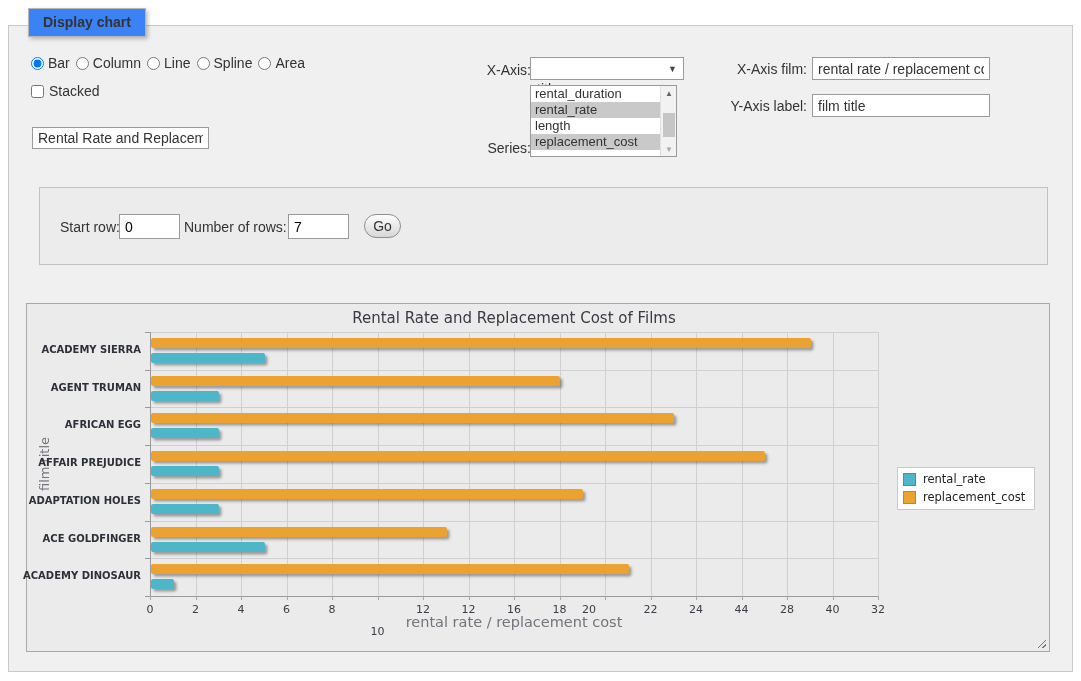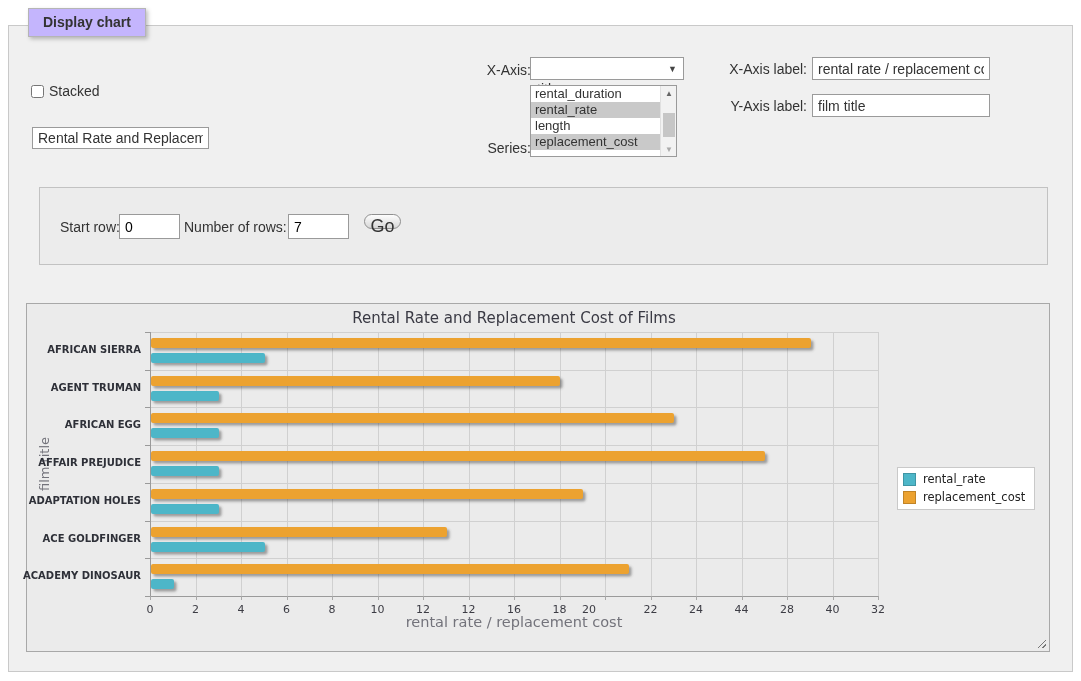--- a/index.html
+++ b/index.html
@@ -3,21 +3,21 @@
 <meta charset="utf-8">
 <style>
   * { margin:0; padding:0; box-sizing:border-box; }
   html,body { background:#fff; }
   body { font-family:"Liberation Sans", sans-serif; color:#333; }
   .page { position:relative; width:1081px; height:681px; background:#fff; overflow:hidden; }
 
   
   .fieldset { position:absolute; left:8px; top:25px; width:1065px; height:647px;
               background:#f0f0f0; border:1px solid #c9c9c9; }
-  .legend-box { position:absolute; left:28px; top:8px; z-index:5; background:#c4b5fd;
+  .legend-box { position:absolute; left:28px; top:8px; z-index:5; background:#3b82f6;
                 border:1px solid #b5b5b5; padding:5px 14px 6px 14px; font-size:14px; font-weight:bold;
                 color:#333; box-shadow:2px 2px 4px rgba(0,0,0,0.25); }
 
   
   .radio-group { position:absolute; left:22px; top:29px; display:flex; align-items:center; gap:6px; font-size:14px; }
   .radio-item { display:flex; align-items:center; gap:4px; cursor:default; }
   .radio-item input { margin:0; }
   .stacked-row { position:absolute; left:22px; top:57px; display:flex; align-items:center; gap:5px; font-size:14px; }
   .title-input { position:absolute; left:23px; top:101px; width:177px; height:22px;
                  border:1px solid #9a9a9a; background:#fff; font-size:14px; padding:0 5px;
@@ -53,22 +53,22 @@
   
   .rows-panel { position:absolute; left:30px; top:161px; width:1009px; height:78px;
                 background:#ececec; border:1px solid #c2c2c2;padding-left:21px; }
   .rows-panel .rp-lbl { position:absolute; font-size:14px; color:#333; top:31px; }
   .rp-start-lbl { left:20px; }
   .rp-num-lbl  { left:144px; }
   .rp-input { position:absolute; top:26px; width:61px; height:25px; border:1px solid #9a9a9a;
               background:#fff; font-size:14px; padding:0 5px; font-family:"Liberation Sans",sans-serif; }
   .rp-start-input { left:79px; }
   .rp-num-input  { left:248px; }
-  .go-button { position:absolute; left:324px; top:26px; width:37px; height:15px;
-               border:1px solid #8f8f8f; border-radius:13px; font-size:18px; color:#333;
+  .go-button { position:absolute; left:324px; top:26px; width:37px; height:24px;
+               border:1px solid #8f8f8f; border-radius:13px; font-size:14px; color:#333;
                background:linear-gradient(#fdfdfd,#d7d7d7); text-align:center; line-height:23px;
                font-family:"Liberation Sans",sans-serif; }
 
   
   .chart-panel { position:absolute; left:17px; top:277px; width:1024px; height:349px;
                  background:#ebebeb; border:1px solid #a8a8a8; }
   .chart-title { position:absolute; left:123px; top:5px; width:728px; text-align:center;
                  font-family:"DejaVu Sans",sans-serif; font-size:15px; color:#3a3a44; }
   .y-title { position:absolute; left:-114px; top:152px; width:264px; height:16px;
              transform:rotate(-90deg); text-align:center; font-family:"DejaVu Sans",sans-serif;
@@ -99,20 +99,42 @@
                  clip-path:polygon(100% 0, 100% 100%, 0 100%); }
 </style>
 </head>
 <body>
 
 <div class="page">
   <div class="legend-box">Display chart</div>
 
   <div class="fieldset">
 
+    <div class="radio-group">
+        <label class="radio-item">
+          <input type="radio" name="charttype" checked="" style="">
+          <span>Bar</span>
+        </label>
+        <label class="radio-item">
+          <input type="radio" name="charttype" style="">
+          <span>Column</span>
+        </label>
+        <label class="radio-item">
+          <input type="radio" name="charttype" style="">
+          <span>Line</span>
+        </label>
+        <label class="radio-item">
+          <input type="radio" name="charttype" style="">
+          <span>Spline</span>
+        </label>
+        <label class="radio-item">
+          <input type="radio" name="charttype" style="">
+          <span>Area</span>
+        </label>
+      </div>
 
     <label class="stacked-row">
       <input type="checkbox" style="">
       <span>Stacked</span>
     </label>
 
     <input class="title-input" value="Rental Rate and Replacement Cost of Films" style="">
 
     <div class="lbl xaxis-lbl">X-Axis:</div>
     <div class="select-box">
@@ -128,21 +150,21 @@
           <div class="option">length</div>
           <div class="option selected">replacement_cost</div>
         </div>
       <div class="scrollbar">
         <div class="sb-btn up">▲</div>
         <div class="sb-thumb"></div>
         <div class="sb-btn down">▼</div>
       </div>
     </div>
 
-    <div class="lbl xlabel-lbl">X-Axis label:</div>
+    <div class="lbl xlabel-lbl">X-Axis film:</div>
     <input class="text-input xlabel-input" value="rental rate / replacement cost" style="">
 
     <div class="lbl ylabel-lbl">Y-Axis label:</div>
     <input class="text-input ylabel-input" value="film title" style="">
 
     <div class="rows-panel">
       <div class="rp-lbl rp-start-lbl">Start row:</div>
       <input class="rp-input rp-start-input" value="0" style="">
       <div class="rp-lbl rp-num-lbl">Number of rows:</div>
       <input class="rp-input rp-num-input" value="7" style="">
@@ -190,21 +212,21 @@
           <div class="tick-label" style="left: 0px;">0</div>
           <div class="xtick" style="left: 45.5px;"></div>
           <div class="tick-label" style="left: 45.5px;">2</div>
           <div class="xtick" style="left: 91px;"></div>
           <div class="tick-label" style="left: 91px;">4</div>
           <div class="xtick" style="left: 136.5px;"></div>
           <div class="tick-label" style="left: 136.5px;">6</div>
           <div class="xtick" style="left: 182px;"></div>
           <div class="tick-label" style="left: 182px;">8</div>
           <div class="xtick" style="left: 227.5px;"></div>
-          <div class="tick-label" style="left: 227.5px;">10</div>
+          <div class="tick-label" style="left: 227.5px; margin-top: 22px;">10</div>
           <div class="xtick" style="left: 273px;"></div>
           <div class="tick-label" style="left: 273px;">12</div>
           <div class="xtick" style="left: 318.5px;"></div>
           <div class="tick-label" style="left: 318.5px;">12</div>
           <div class="xtick" style="left: 364px;"></div>
           <div class="tick-label" style="left: 364px;">16</div>
           <div class="xtick" style="left: 409.5px;"></div>
           <div class="tick-label" style="left: 409.5px;">18</div>
           <div class="xtick" style="left: 455px;"></div>
           <div class="tick-label" style="left: 439px; text-align: center;">20</div>
@@ -215,21 +237,21 @@
           <div class="xtick" style="left: 591.5px;"></div>
           <div class="tick-label" style="left: 591.5px;">44</div>
           <div class="xtick" style="left: 637px;"></div>
           <div class="tick-label" style="left: 637px;">28</div>
           <div class="xtick" style="left: 682.5px;"></div>
           <div class="tick-label" style="left: 682.5px;">40</div>
           <div class="xtick" style="left: 728px;"></div>
           <div class="tick-label" style="left: 728px;">32</div>
           <div class="bar" style="top: 21px; left: 1px; width: 113.52px; background: rgb(77, 182, 200);"></div>
           <div class="bar" style="top: 6px; left: 1px; width: 659.52px; background: rgb(236, 162, 48);"></div>
-          <div class="cat-label" style="top: 12px;">AFRICAN SIERRA</div>
+          <div class="cat-label" style="top: 12px;">ACADEMY SIERRA</div>
           <div class="bar" style="top: 58.71px; left: 1px; width: 68.02px; background: rgb(77, 182, 200);"></div>
           <div class="bar" style="top: 43.71px; left: 1px; width: 409.27px; background: rgb(236, 162, 48);"></div>
           <div class="cat-label" style="top: 49.71px;">AGENT TRUMAN</div>
           <div class="bar" style="top: 96.43px; left: 1px; width: 68.02px; background: rgb(77, 182, 200);"></div>
           <div class="bar" style="top: 81.43px; left: 1px; width: 523.02px; background: rgb(236, 162, 48);"></div>
           <div class="cat-label" style="top: 87.43px; text-align: right;">AFRICAN EGG</div>
           <div class="bar" style="top: 134.14px; left: 1px; width: 68.02px; background: rgb(77, 182, 200);"></div>
           <div class="bar" style="top: 119.14px; left: 1px; width: 614.02px; background: rgb(236, 162, 48);"></div>
           <div class="cat-label" style="top: 125.14px;">AFFAIR PREJUDICE</div>
           <div class="bar" style="top: 171.86px; left: 1px; width: 68.02px; background: rgb(77, 182, 200);"></div>

